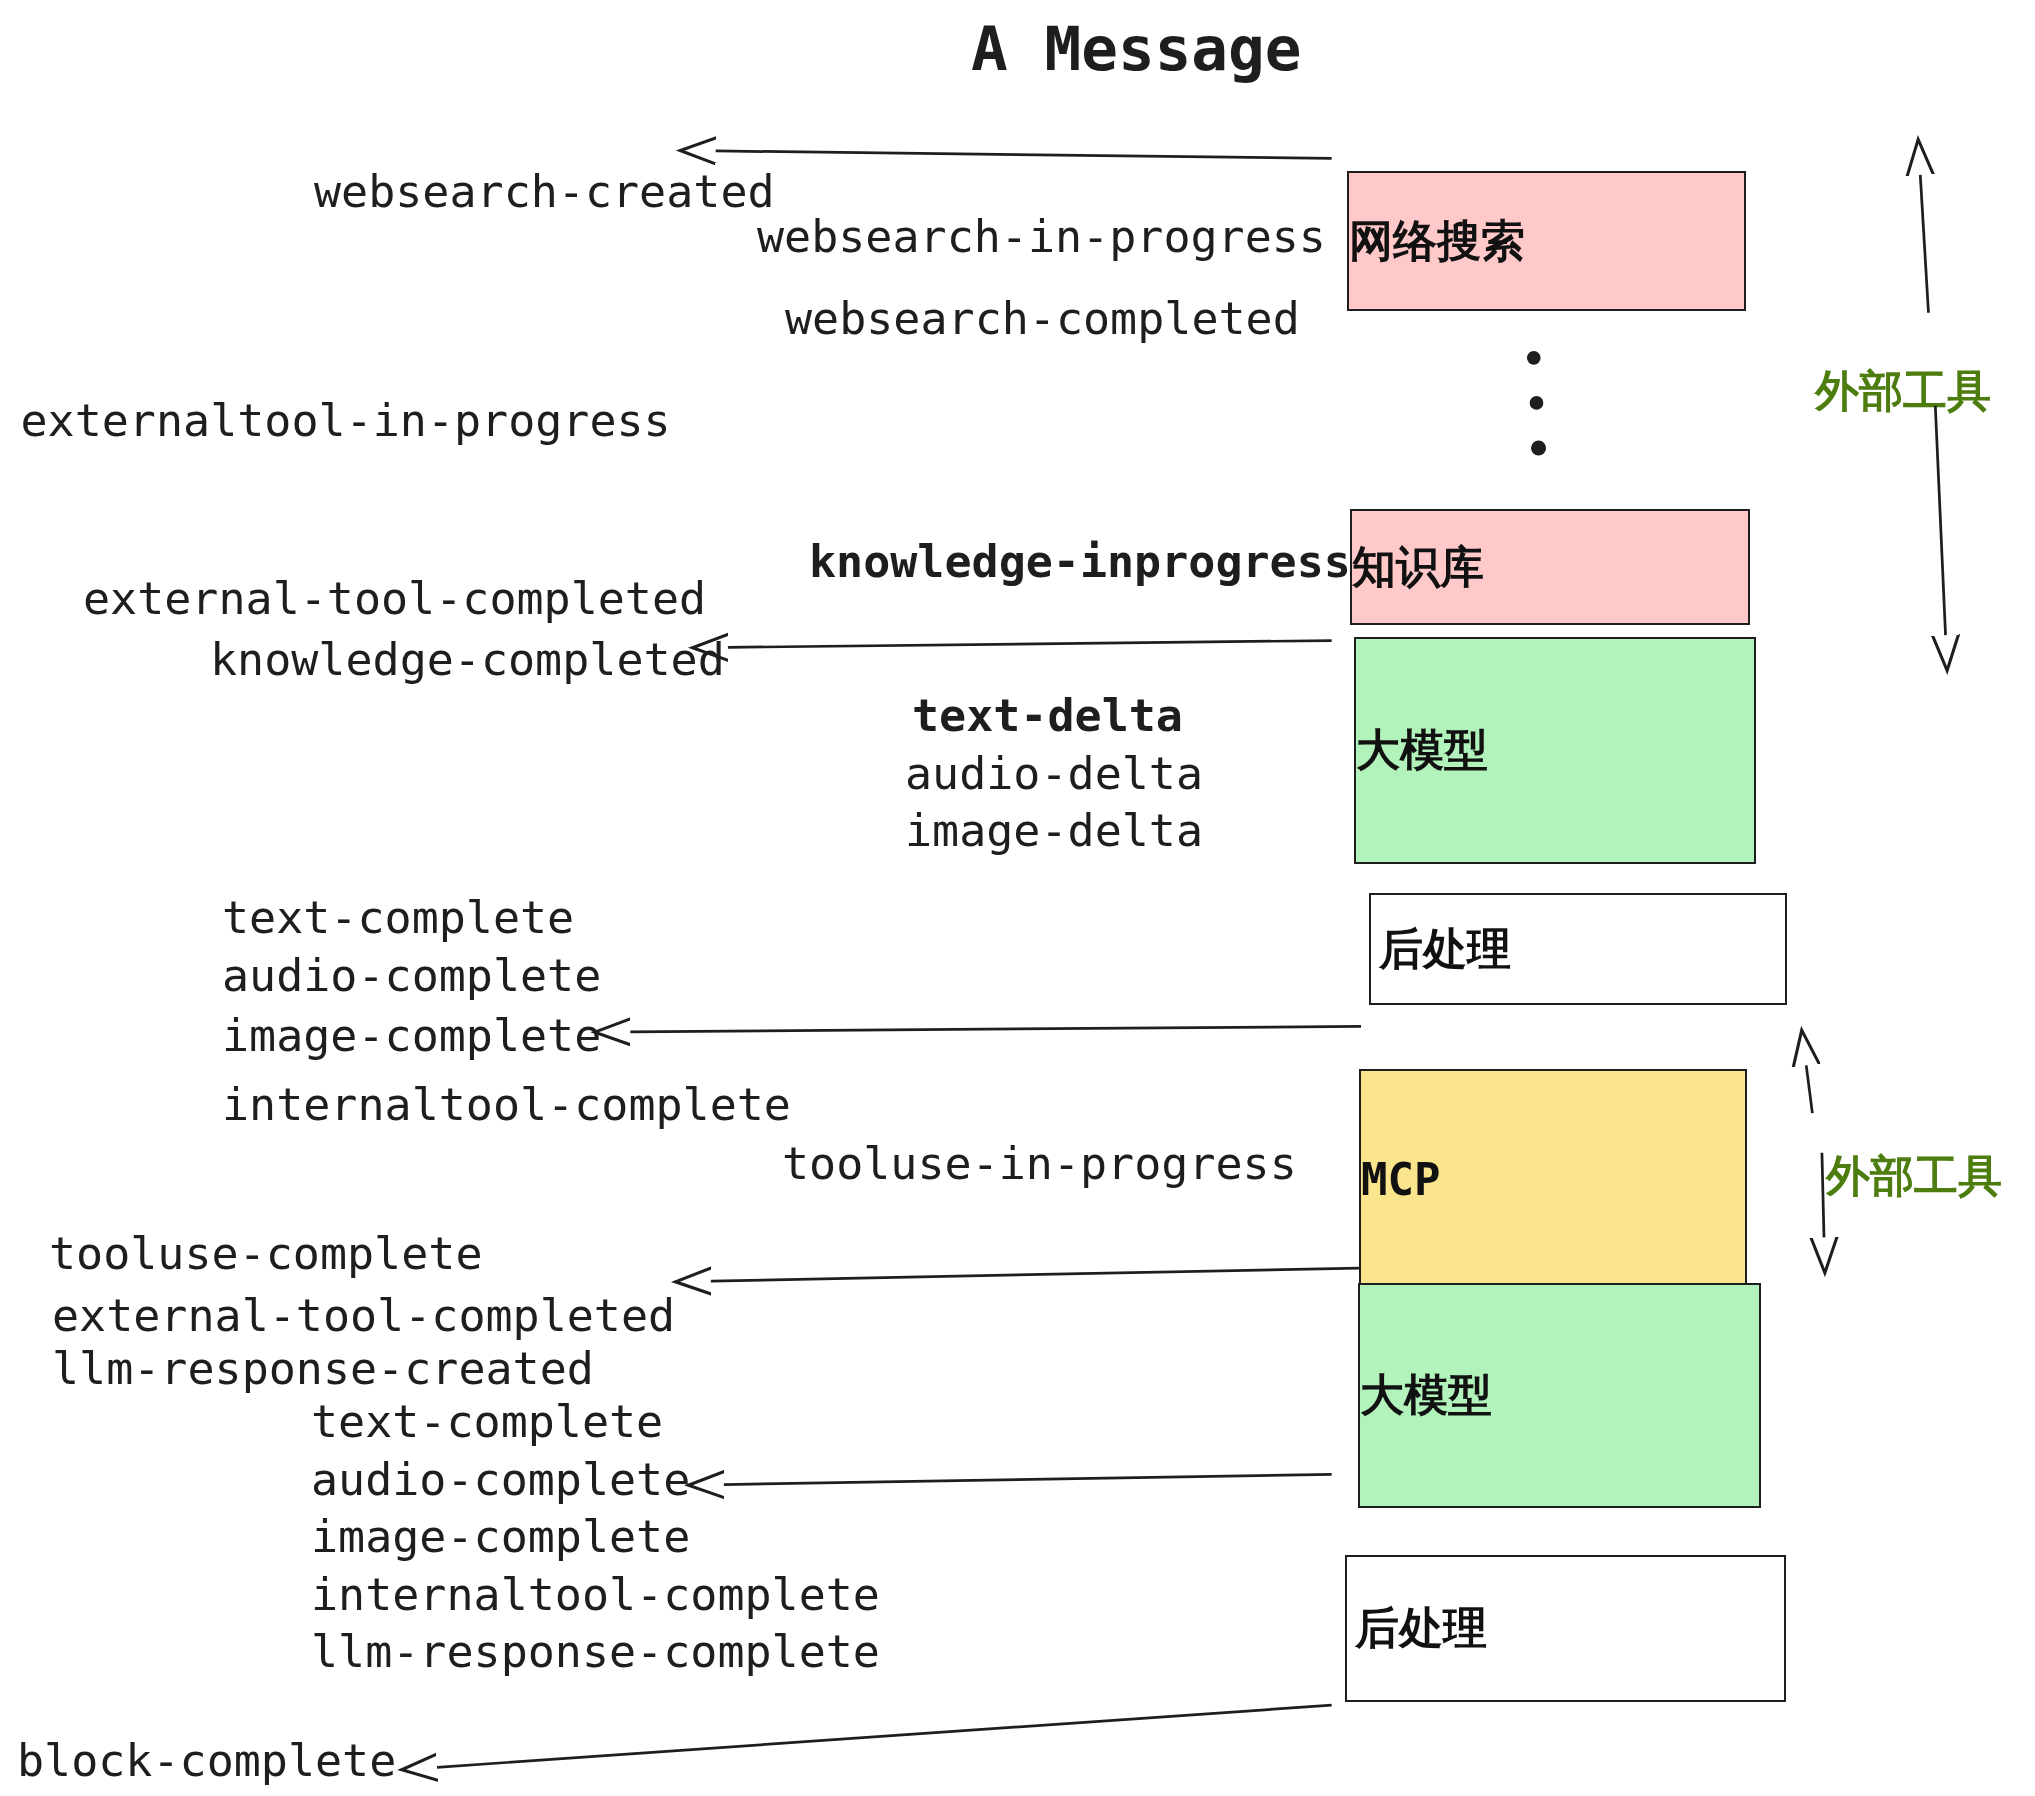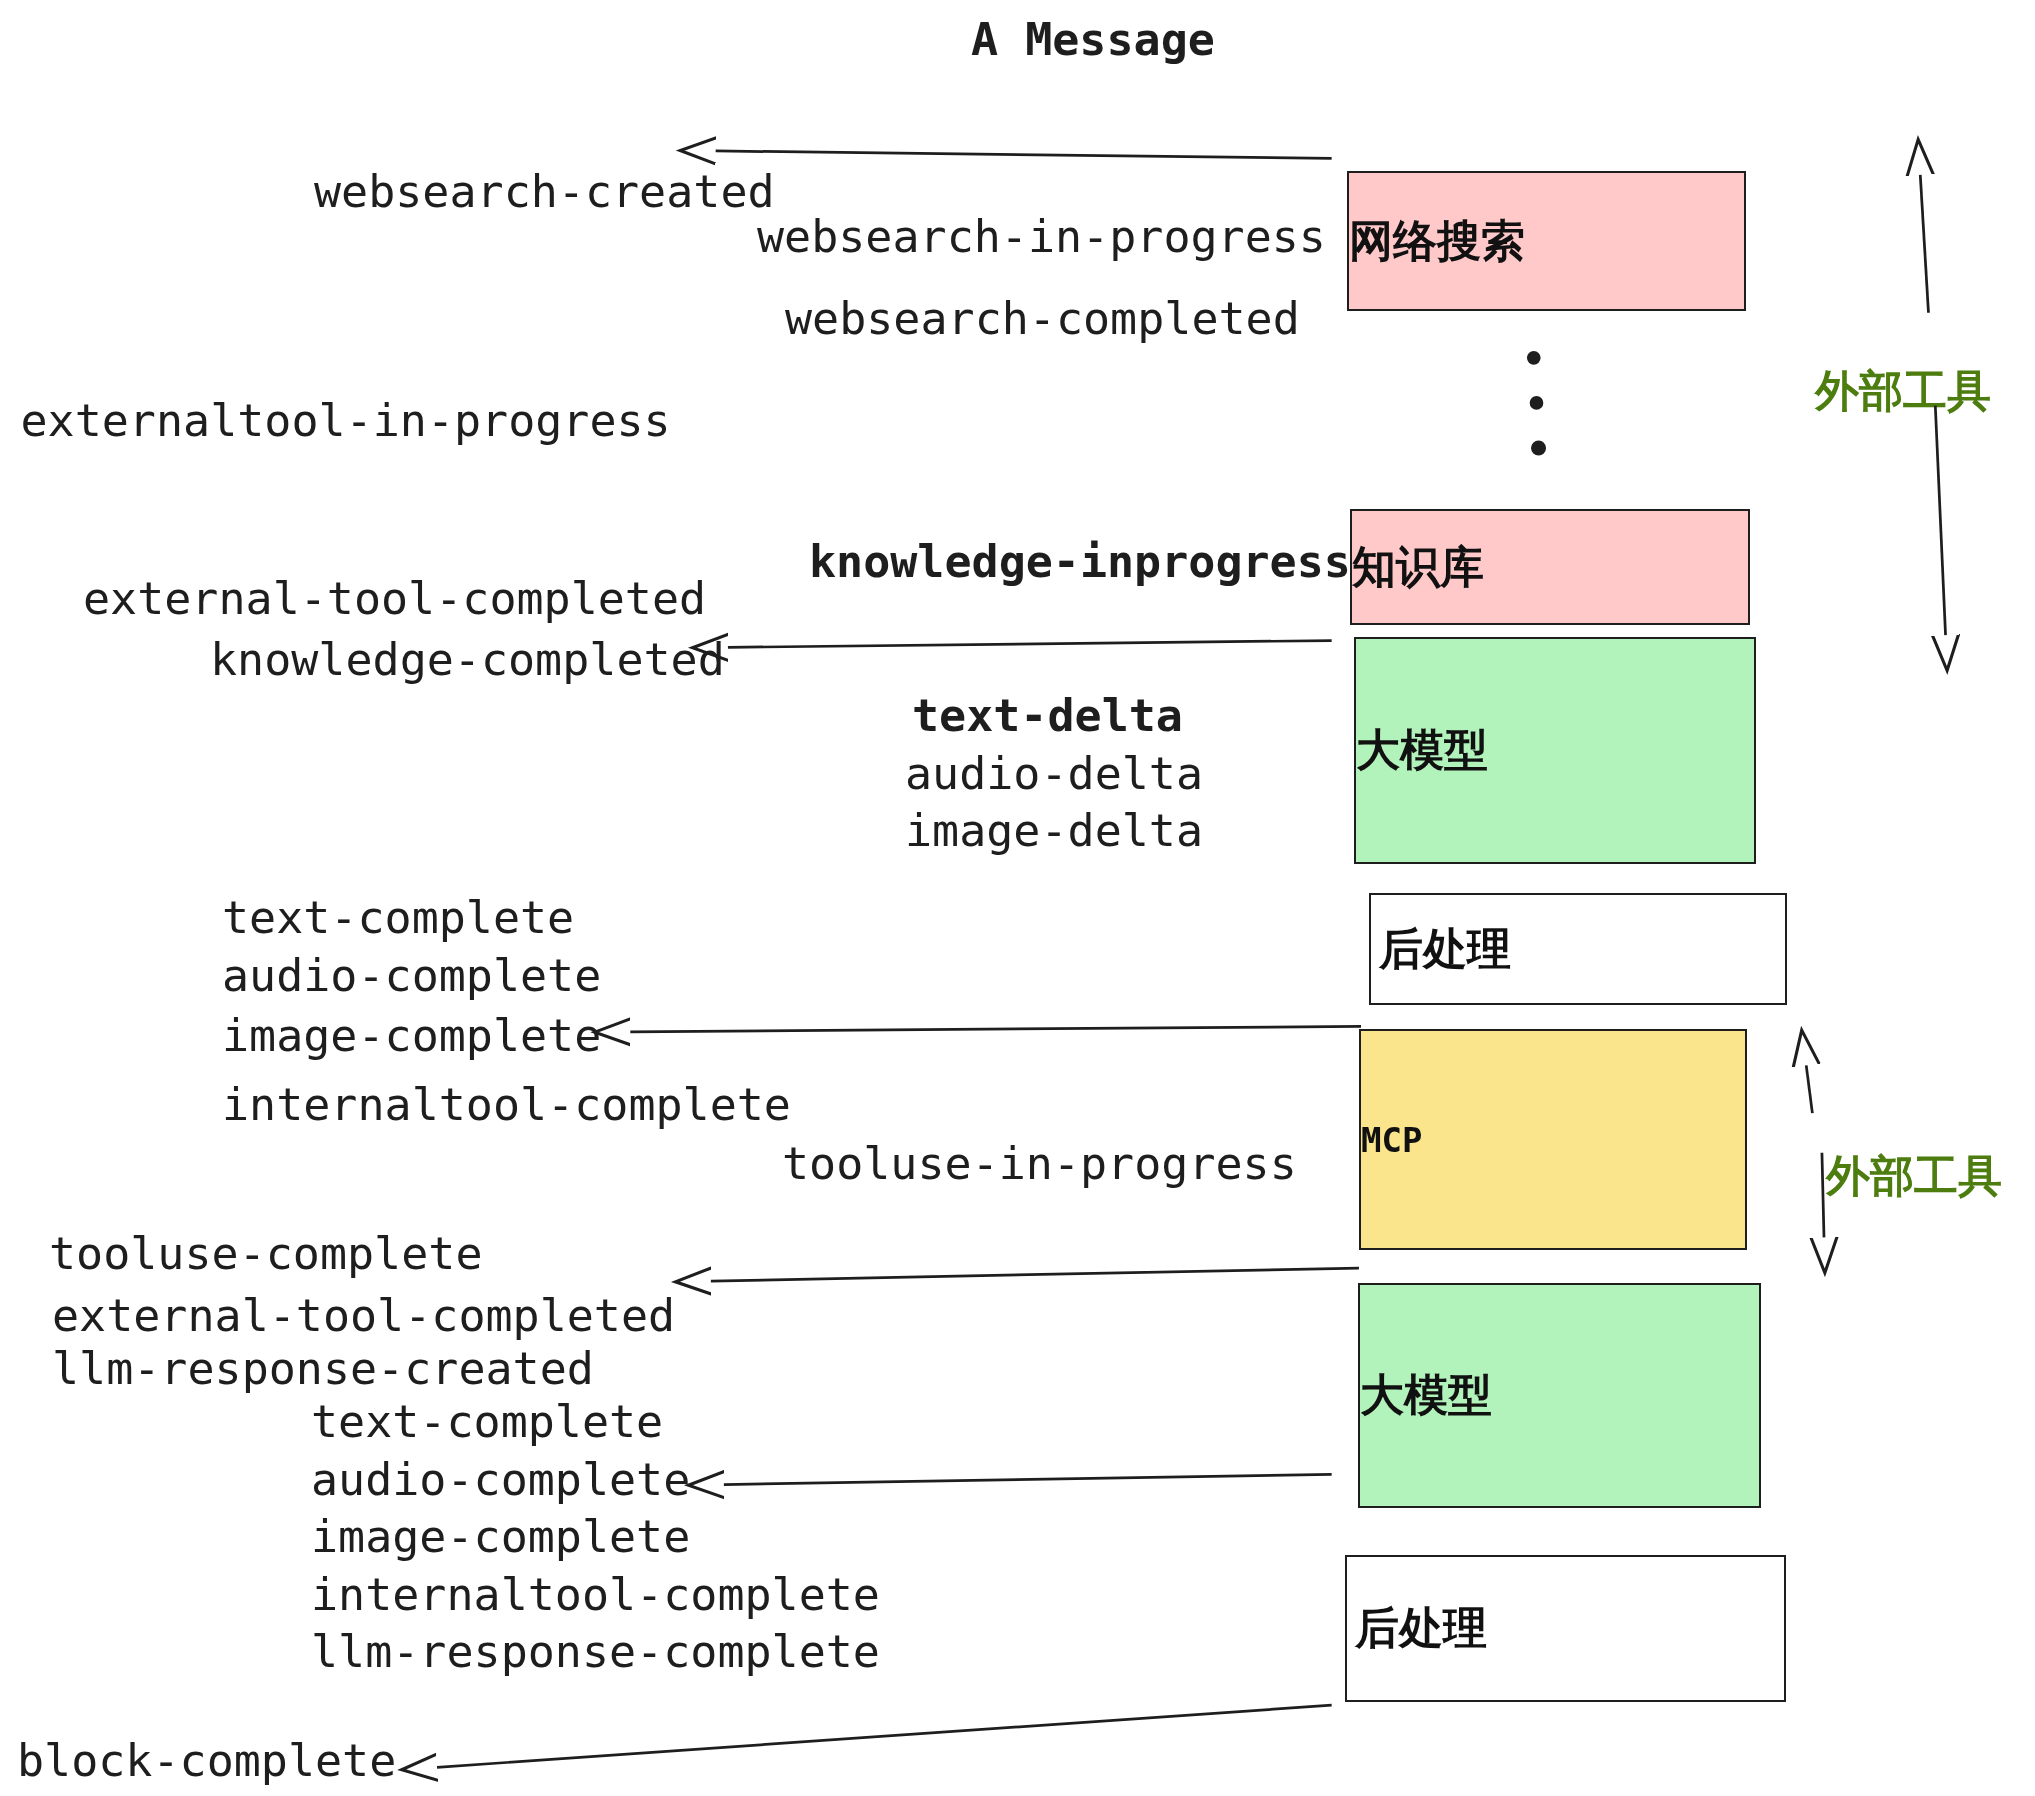--- a/index.html
+++ b/index.html
@@ -4,31 +4,31 @@
 <style>
   html,body{margin:0;padding:0;background:#ffffff;}
   #canvas{
     position:relative;width:2035px;height:1796px;background:#ffffff;
     font-family:"DejaVu Sans Mono", monospace;color:#1e1e1e;overflow:hidden;
   }
   .evt{
     position:absolute;font-size:45px;line-height:1.1;white-space:nowrap;
     font-family:"DejaVu Sans Mono", monospace;color:#1e1e1e;
   }
-  .title{font-size:45px;font-weight:600;}
+  .title{font-size:61px;font-weight:600;}
   .node{
     position:absolute;display:flex;align-items:center;justify-content:flex-start;
     border:2.7px solid #1e1e1e;box-sizing:border-box;
     font-family:"Liberation Sans", sans-serif;font-size:44px;font-weight:600;color:#111111;
   }
   .node.pink{background:#ffc9c9;}
   .node.green{background:#b2f2bb;}
   .node.yellow{background:#fae58d;}
   .node.white{background:#ffffff;padding-left:8px;}
-  .node.mcp-font{font-family:"DejaVu Sans Mono", monospace;font-weight:600;font-size:34px;}
+  .node.mcp-font{font-family:"DejaVu Sans Mono", monospace;font-weight:600;font-size:44px;margin-top:40px;}
   .side-label{
     position:absolute;font-family:"Liberation Sans", sans-serif;
     font-size:44px;font-weight:600;color:#4d7c0f;white-space:nowrap;margin-top:36px;
   }
   
   #t-title{left:971px;top:15px;}
   #e-block-created{left:314px;top:99px;}
   #e-websearch-created{left:314px;top:167px;}
   #e-websearch-in-progress{left:757px;top:212px;}
   #e-websearch-completed{left:785px;top:294px;}

